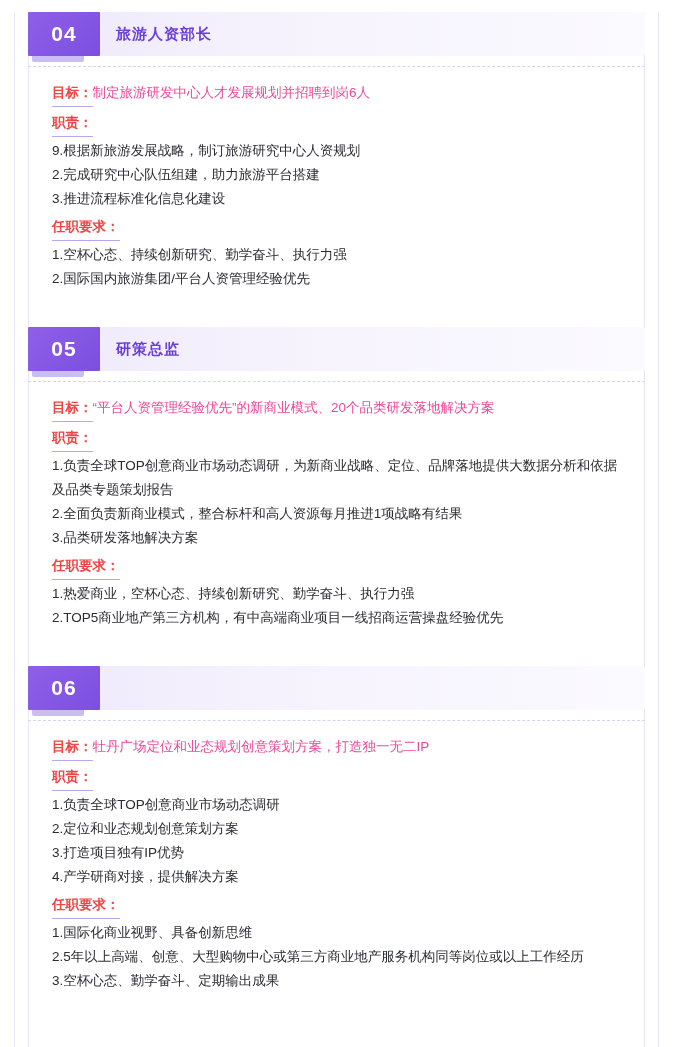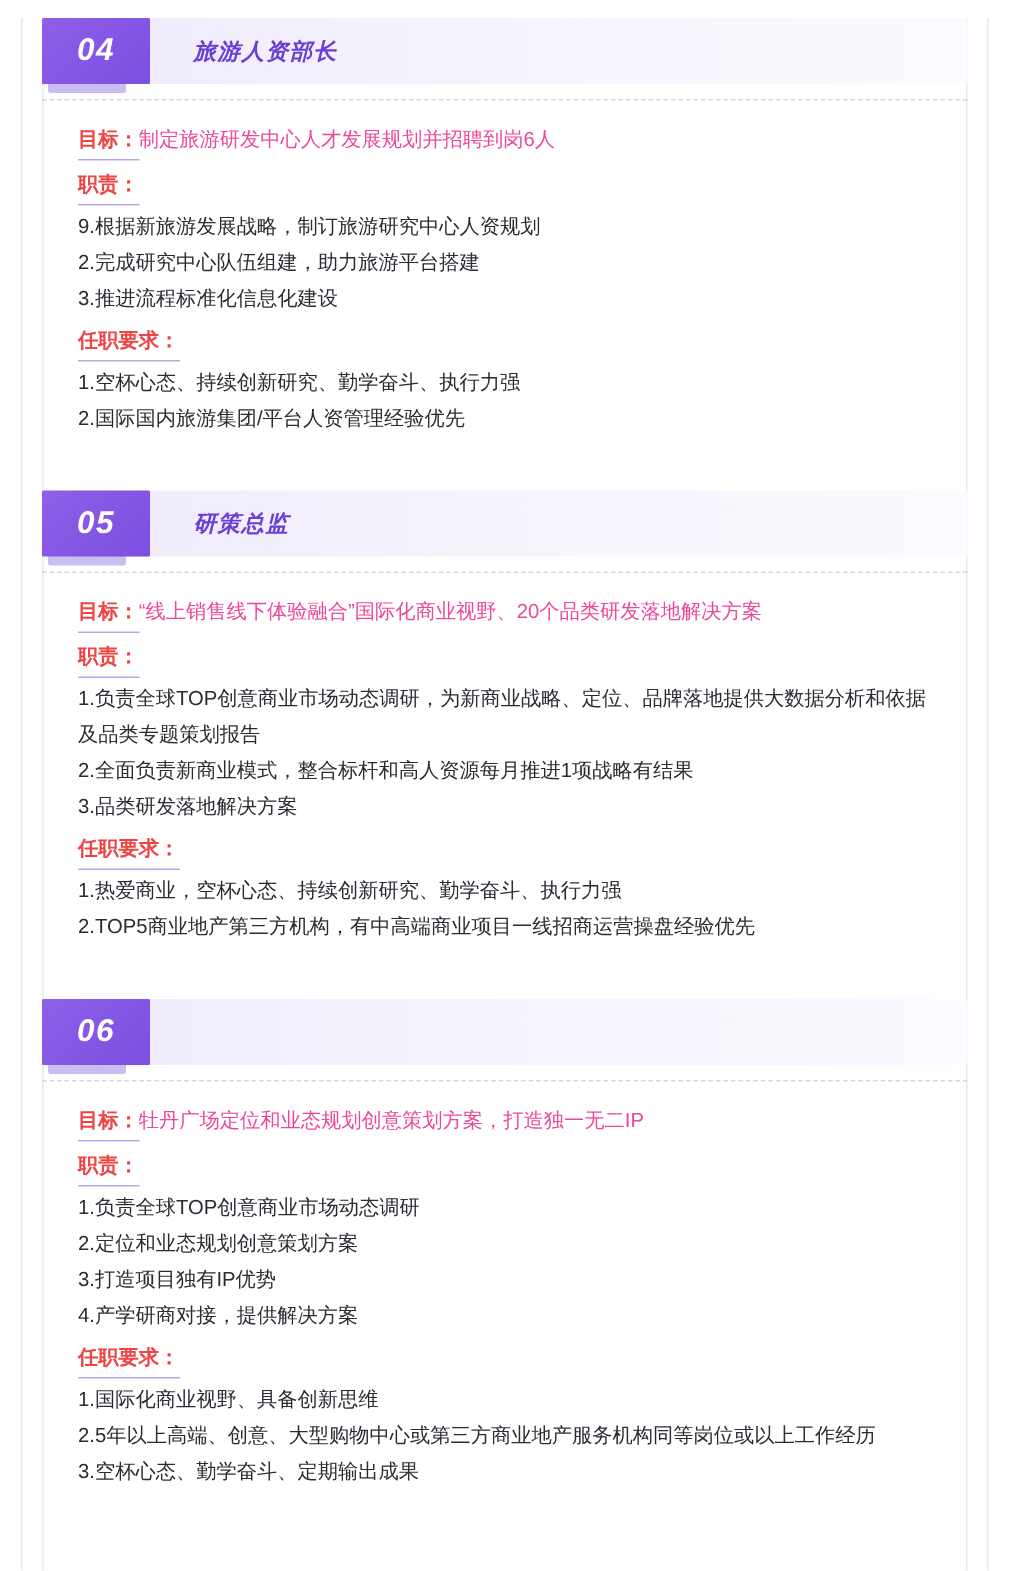--- a/index.html
+++ b/index.html
@@ -47,21 +47,20 @@
   .section:first-child { margin-top: 12px; }
 
   
   .sec-head {
     position: relative;
     height: 44px;
     display: flex;
     align-items: stretch;
     background: linear-gradient(90deg, #efe9fb 0%, #f6f3fd 45%, #fbfaff 100%);
     border-radius: 2px;
-    font-style: italic;
   }
   .sec-head::after {
     content: "";
     position: absolute;
     left: 4px;
     top: 6px;
     bottom: -6px;
     width: 52px;
     background: #c9bdf2;
     border-radius: 2px;
@@ -81,21 +80,21 @@
     align-items: center;
     justify-content: center;
     border-radius: 1px;
   }
   .sec-title {
     position: relative;
     z-index: 2;
     flex: 1;
     display: flex;
     align-items: center;
-    padding-left: 29px;
+    padding-left: 16px;
     font-size: 15px;
     color: #6a3fd6;
     font-weight: bold;
     letter-spacing: 1px;
   }
 
   .sec-body {
     margin-top: 10px;
     padding: 14px 24px 6px 24px;
     border-top: 1px dashed #d8d2ea;
@@ -179,21 +178,21 @@
       </div>
     </div>
 
     <div class="section">
       <div class="sec-head">
         <div class="sec-num">05</div>
         <div class="sec-title">研策总监</div>
       </div>
       <div class="sec-body">
         <div class="line goal-line">
-          <span class="lbl">目标：</span><span class="goal-text">“线上销售线下体验融合”国际化商业视野、20个品类研发落地解决方案</span>
+          <span class="lbl">目标：</span><span class="goal-text">“平台人资管理经验优先”的新商业模式、20个品类研发落地解决方案</span>
         </div>
         <div class="line block-label">
           <span class="lbl">职责：</span>
         </div>
         <div class="items">
           <div class="item">1.负责全球TOP创意商业市场动态调研，为新商业战略、定位、品牌落地提供大数据分析和依据及品类专题策划报告</div>
           <div class="item">2.全面负责新商业模式，整合标杆和高人资源每月推进1项战略有结果</div>
           <div class="item">3.品类研发落地解决方案</div>
         </div>
         <div class="line block-label">

